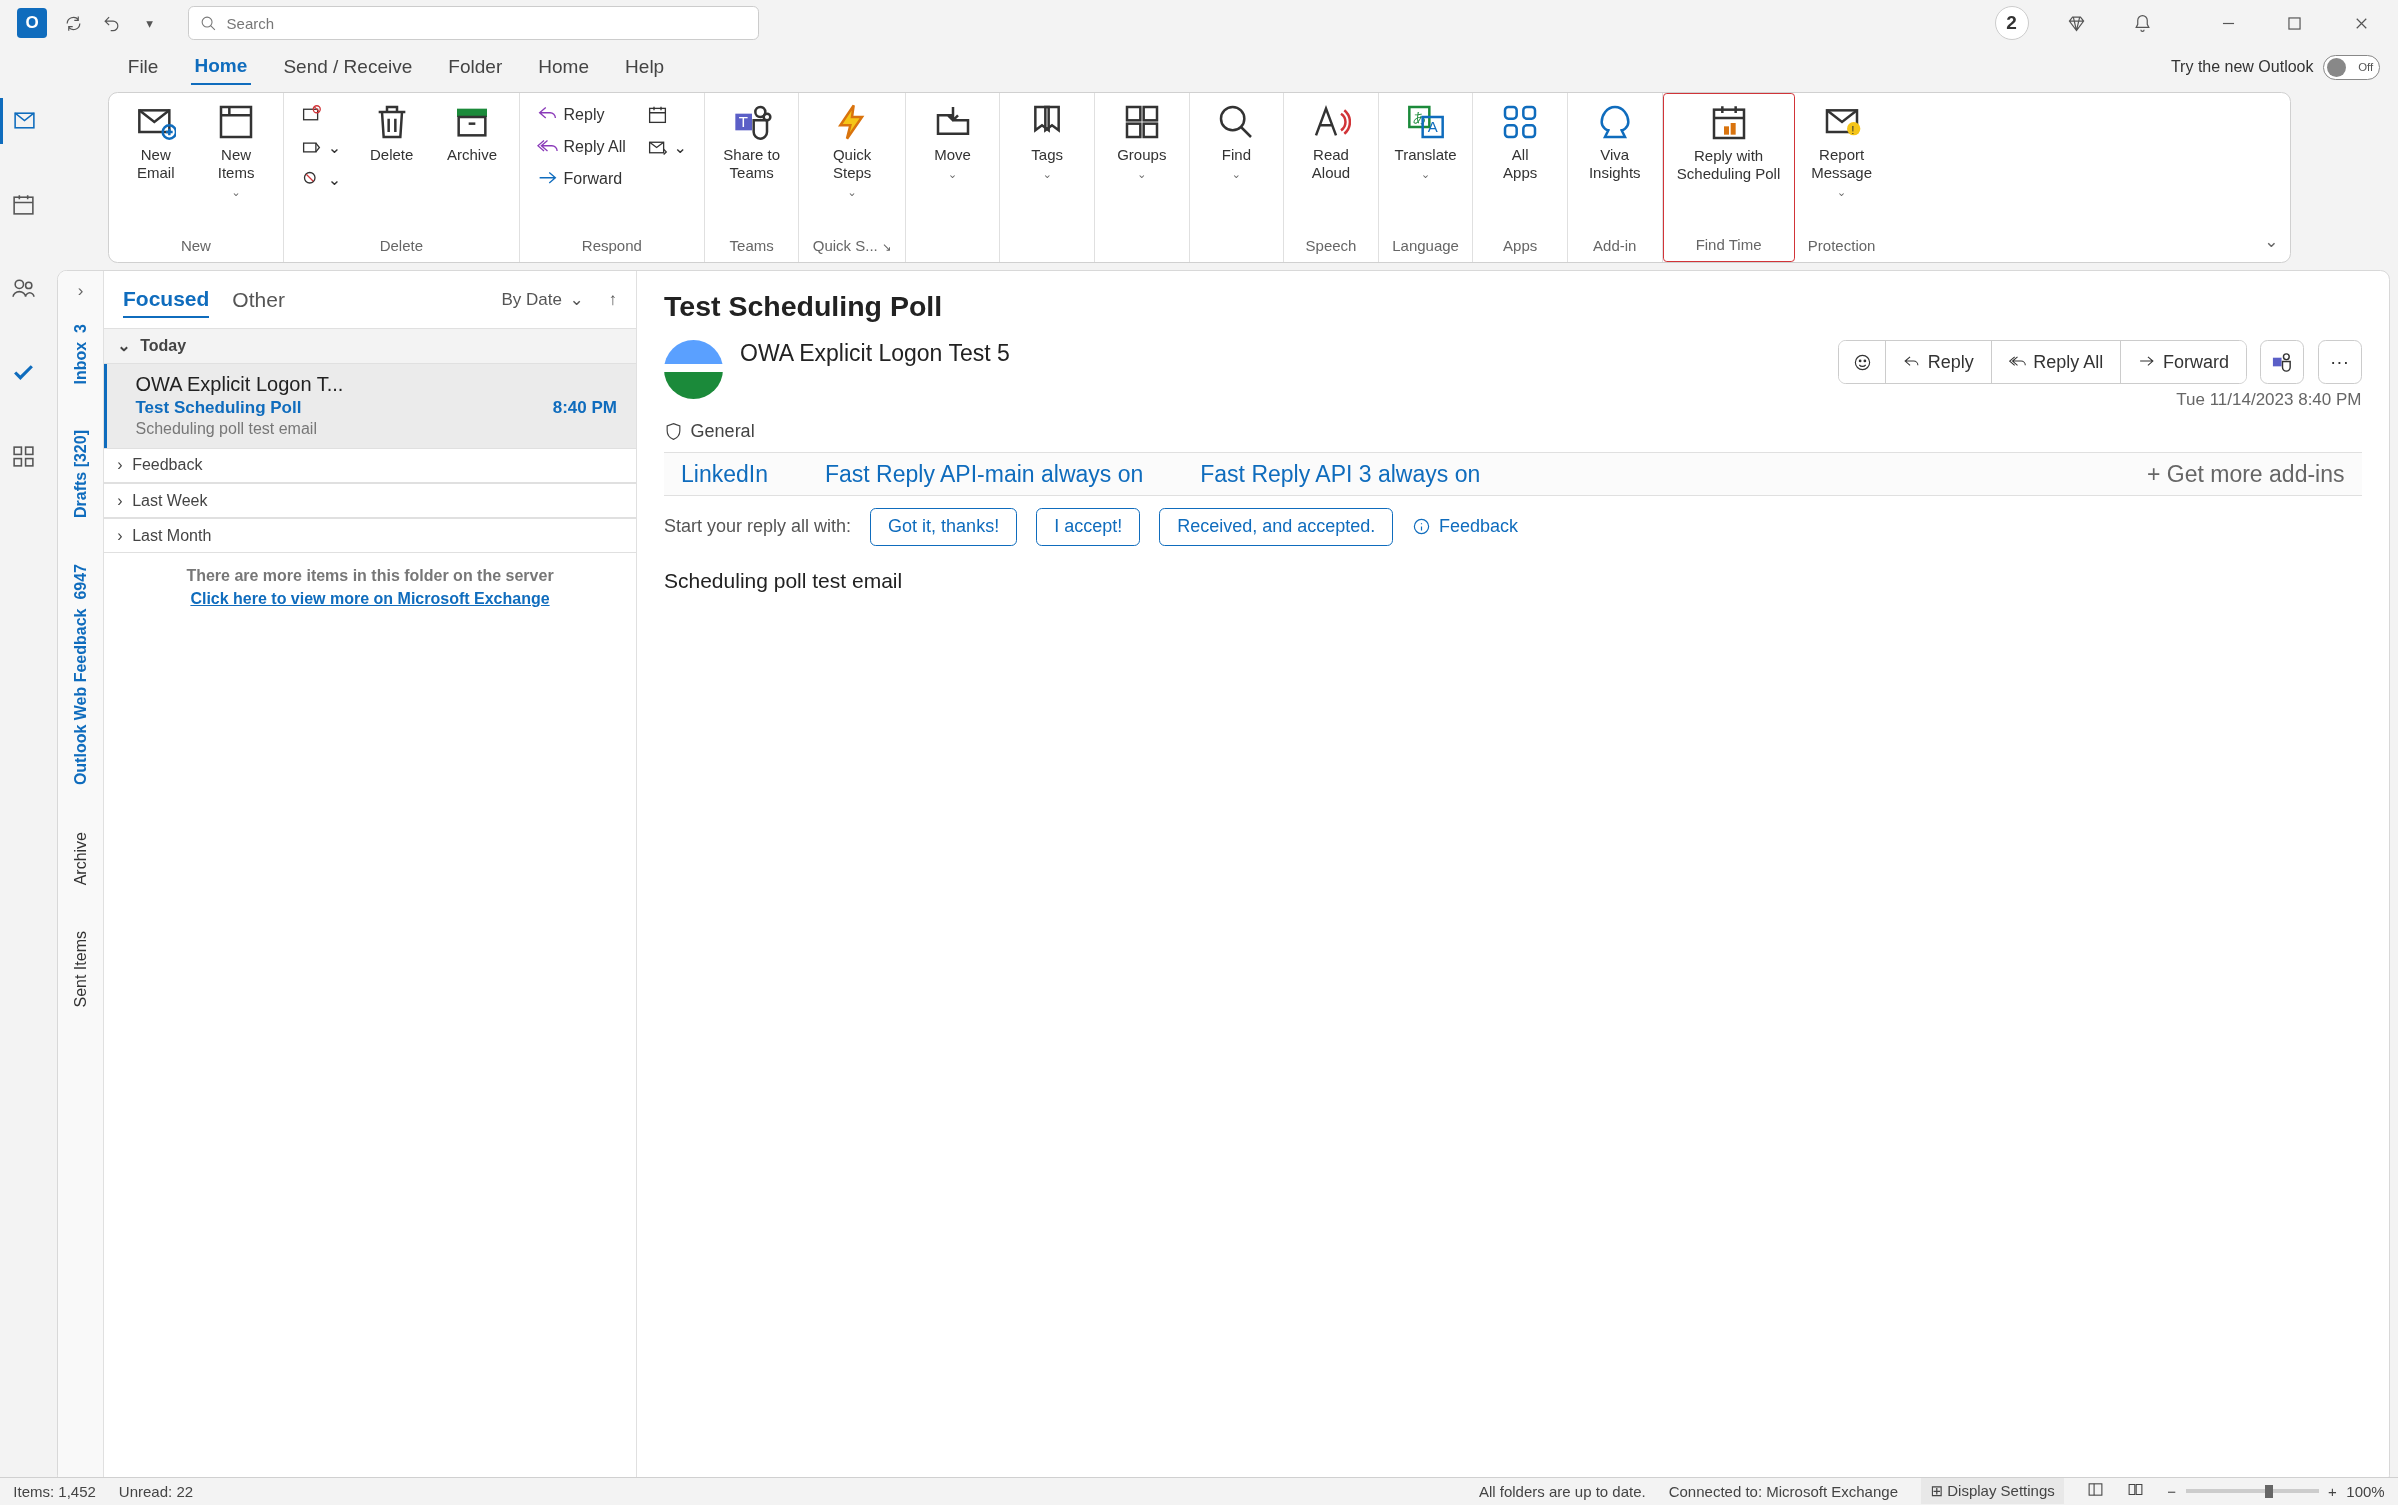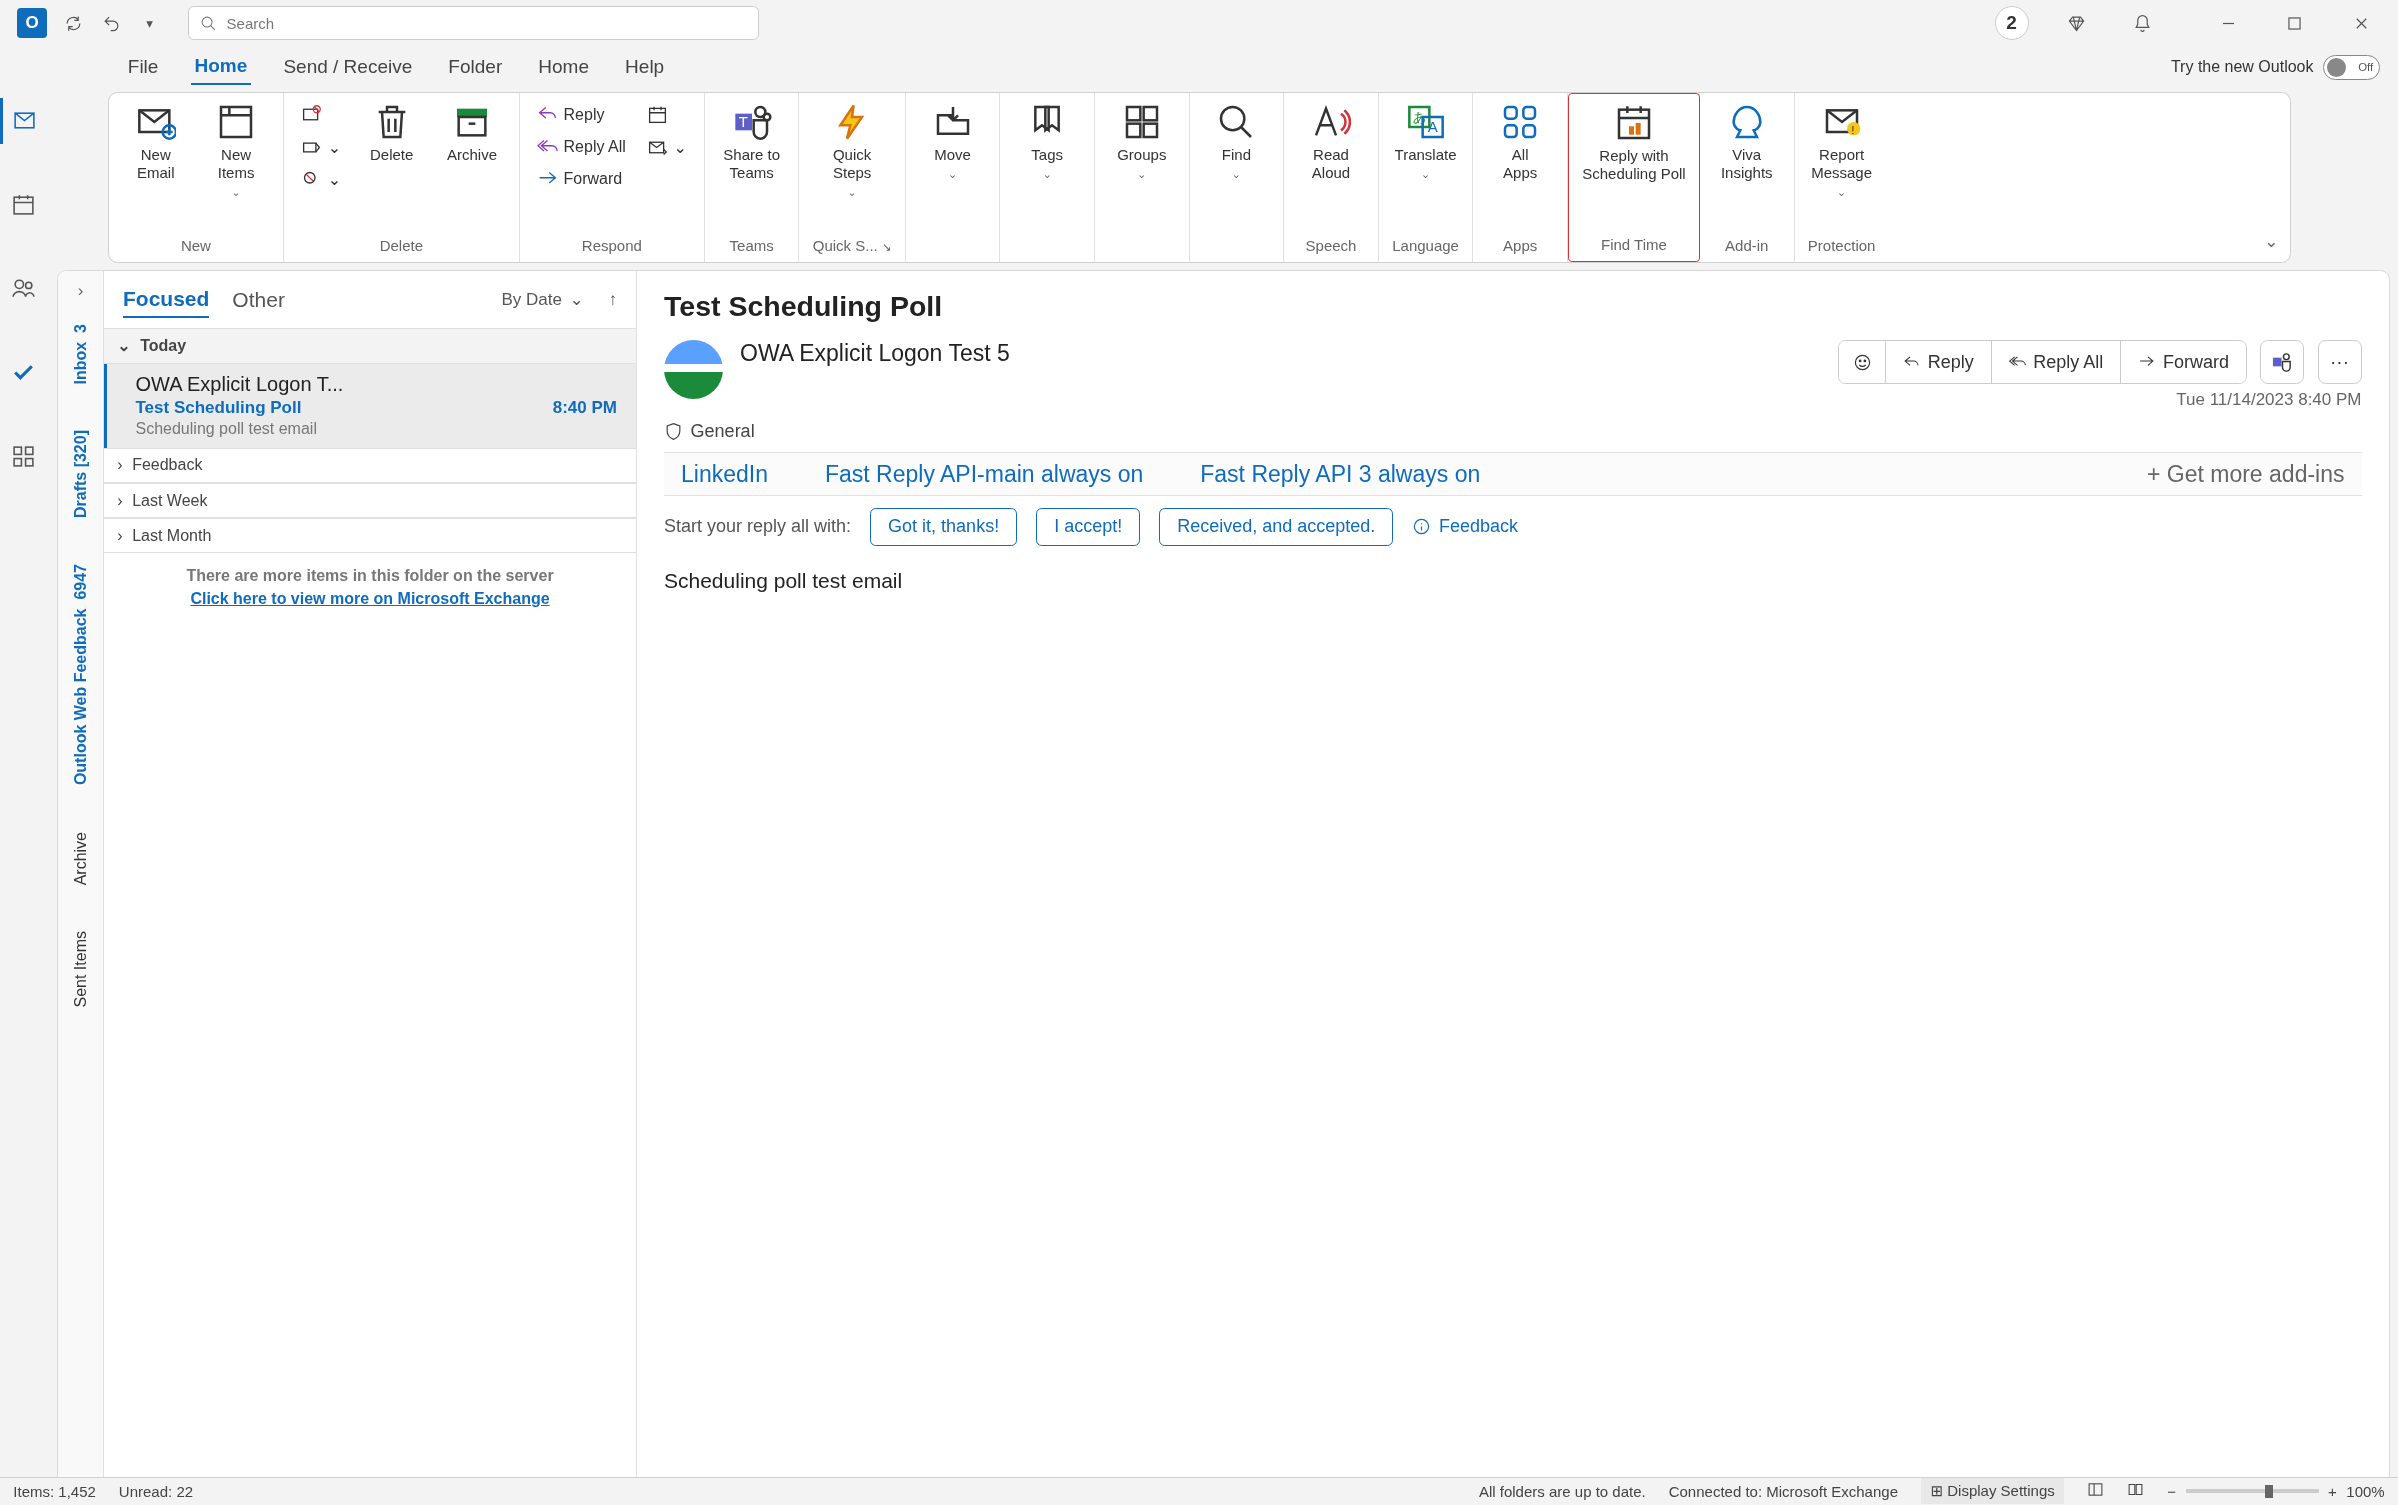--- a/index.html
+++ b/index.html
@@ -437,51 +437,51 @@
               <rect x="14" y="14" width="7" height="7" rx="2"></rect>
             </svg>
           </div>
           <span style="white-space:pre-line;">All
 Apps</span>
         </div>
       </div>
       <div class="label">Apps</div>
     </div>
 
+  <div class="ribbon-group">
+      <div class="row">
+        <div class="rb-big">
+          <div class="icon blue">
+            <svg viewBox="0 0 24 24">
+              <path d="M12 3c5 0 8 5 8 9s-4 5-4 5l2 4H6l2-4s-4-1-4-5 3-9 8-9z"></path>
+            </svg>
+          </div>
+          <span style="white-space:pre-line;">Viva
+Insights</span>
+        </div>
+      </div>
+      <div class="label">Add-in</div>
+    </div>
+
   <div class="ribbon-group highlight">
       <div class="row">
         <div class="rb-big">
           <div class="icon">
             <svg viewBox="0 0 24 24">
               <rect x="3" y="4" width="18" height="17"></rect>
               <path d="M3 9h18M8 2v4M16 2v4"></path>
               <rect x="9" y="14" width="3" height="5" fill="#d9730d" stroke="none"></rect>
               <rect x="13" y="12" width="3" height="7" fill="#d9730d" stroke="none"></rect>
             </svg>
           </div>
           <span style="white-space:pre-line;">Reply with
 Scheduling Poll</span>
         </div>
       </div>
       <div class="label">Find Time</div>
-    </div>
-
-  <div class="ribbon-group">
-      <div class="row">
-        <div class="rb-big">
-          <div class="icon blue">
-            <svg viewBox="0 0 24 24">
-              <path d="M12 3c5 0 8 5 8 9s-4 5-4 5l2 4H6l2-4s-4-1-4-5 3-9 8-9z"></path>
-            </svg>
-          </div>
-          <span style="white-space:pre-line;">Viva
-Insights</span>
-        </div>
-      </div>
-      <div class="label">Add-in</div>
     </div>
 
   <div class="ribbon-group" style="border-right:none;">
       <div class="row">
         <div class="rb-big">
           <div class="icon">
             <svg viewBox="0 0 24 24" style="font-size:16px">
               <rect x="3" y="5" width="18" height="13"></rect>
               <path d="M3 5l9 7 9-7"></path>
               <circle cx="19" cy="16" r="4" fill="#f5c518" stroke="none"></circle>

